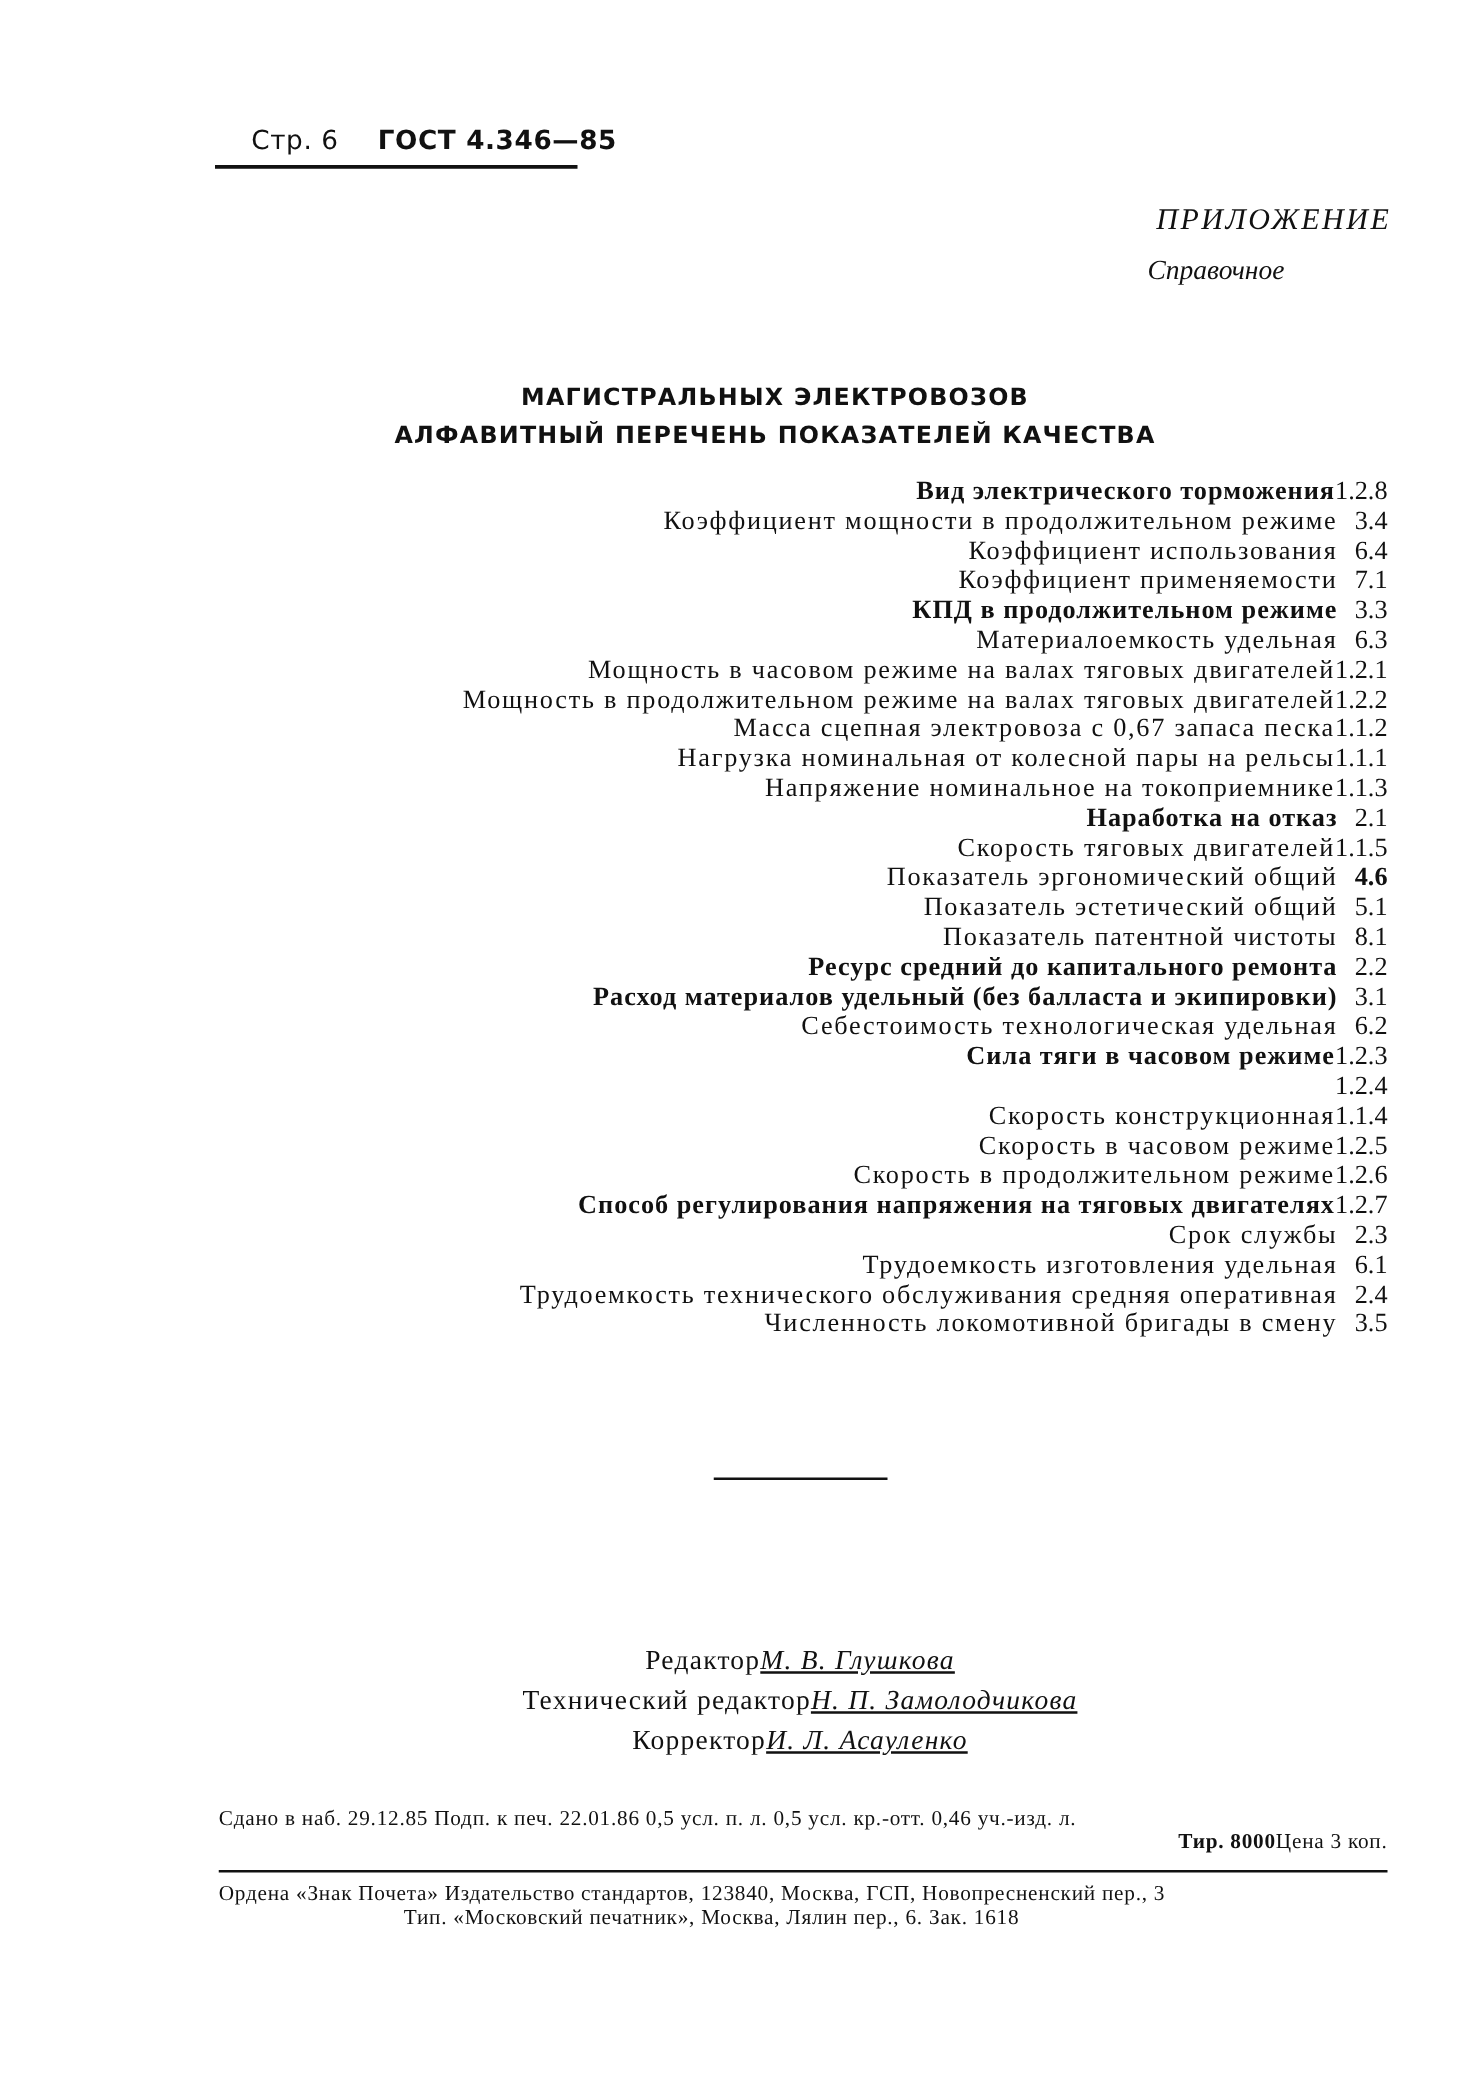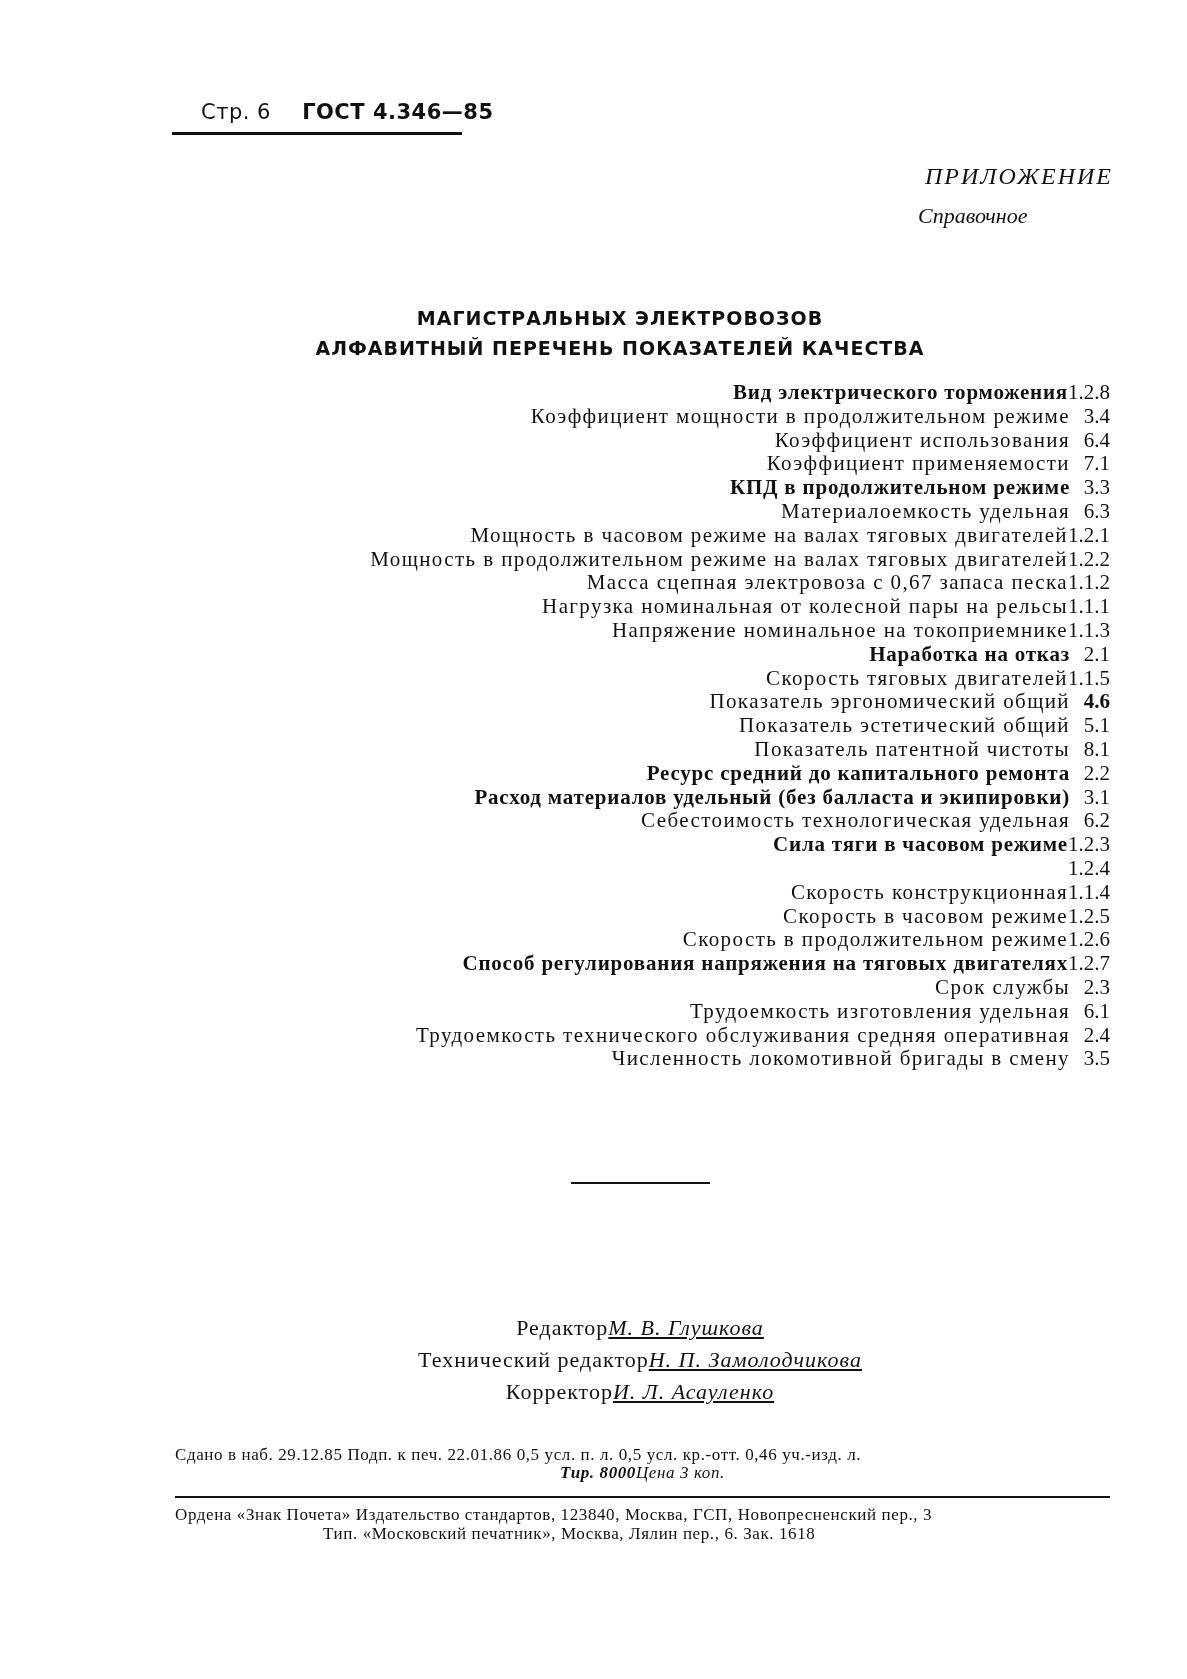--- a/index.html
+++ b/index.html
@@ -48,21 +48,21 @@
   .credits {
     position: absolute; left: 370px; top: 1312px; width: 540px; text-align: center;
     font-size: 22px; line-height: 32px; letter-spacing: 1px;
   }
   .credits .name { font-style: italic; margin-left: 0; text-decoration: underline; }
   .imprint {
     position: absolute; left: 175px; top: 1446px; width: 935px;
     font-size: 17px; letter-spacing: 0.6px; line-height: 18px;
   }
   .imprint .line1 { display: flex; justify-content: space-between; }
-  .imprint .line2 { display: flex; justify-content: center; font-style: italic; }
+  .imprint .line2 { display: flex; justify-content: flex-end; }
   .imprint .circ { font-weight: bold; }
   .imprint-rule {
     position: absolute; left: 175px; top: 1496px; width: 935px; height: 2px; background: #111;
   }
   .publisher {
     position: absolute; left: 175px; top: 1505px; width: 935px;
     font-size: 17px; letter-spacing: 0.6px; line-height: 19px;
   }
   .publisher .p2 { padding-left: 148px; }
 </style>

